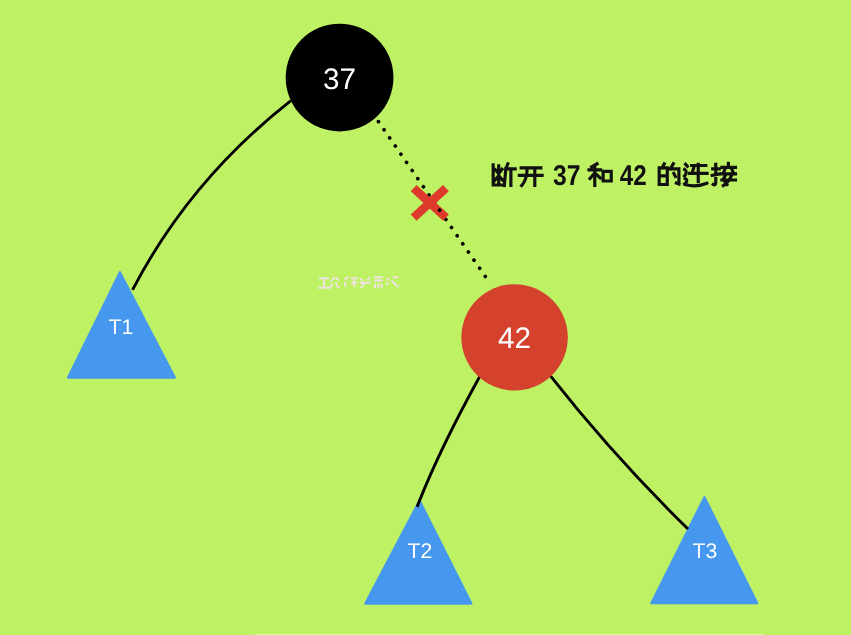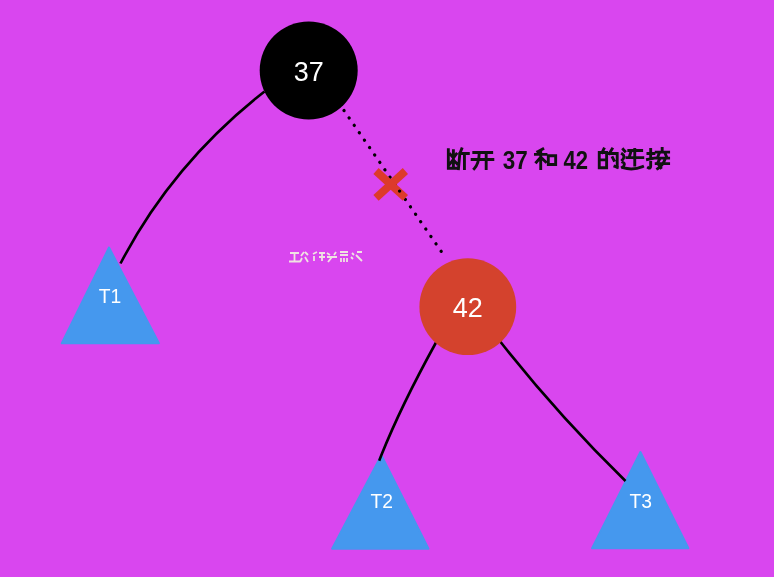--- a/index.html
+++ b/index.html
@@ -1,16 +1,16 @@
 <!DOCTYPE html>
 <html><head>
 <meta charset="utf-8">
 <style>
   html,body{margin:0;padding:0;background:#ffffff;}
-  .stage{position:relative;width:774px;height:577px;background:#d946ef;overflow:hidden;}
+  .stage{position:relative;width:774px;height:577px;background:#bef264;overflow:hidden;}
   svg{position:absolute;left:0;top:0;}
   text{font-family:"Liberation Sans",sans-serif;}
 </style>
 </head>
 <body>
 <div class="stage">
 <svg width="774" height="577" viewBox="0 0 774 577">
 
   <g fill="none" stroke="#f0e2e2" stroke-width="1.8">
     <path d="M290,253 h9 M294.5,253 v8 M289,261.5 h11"></path>

